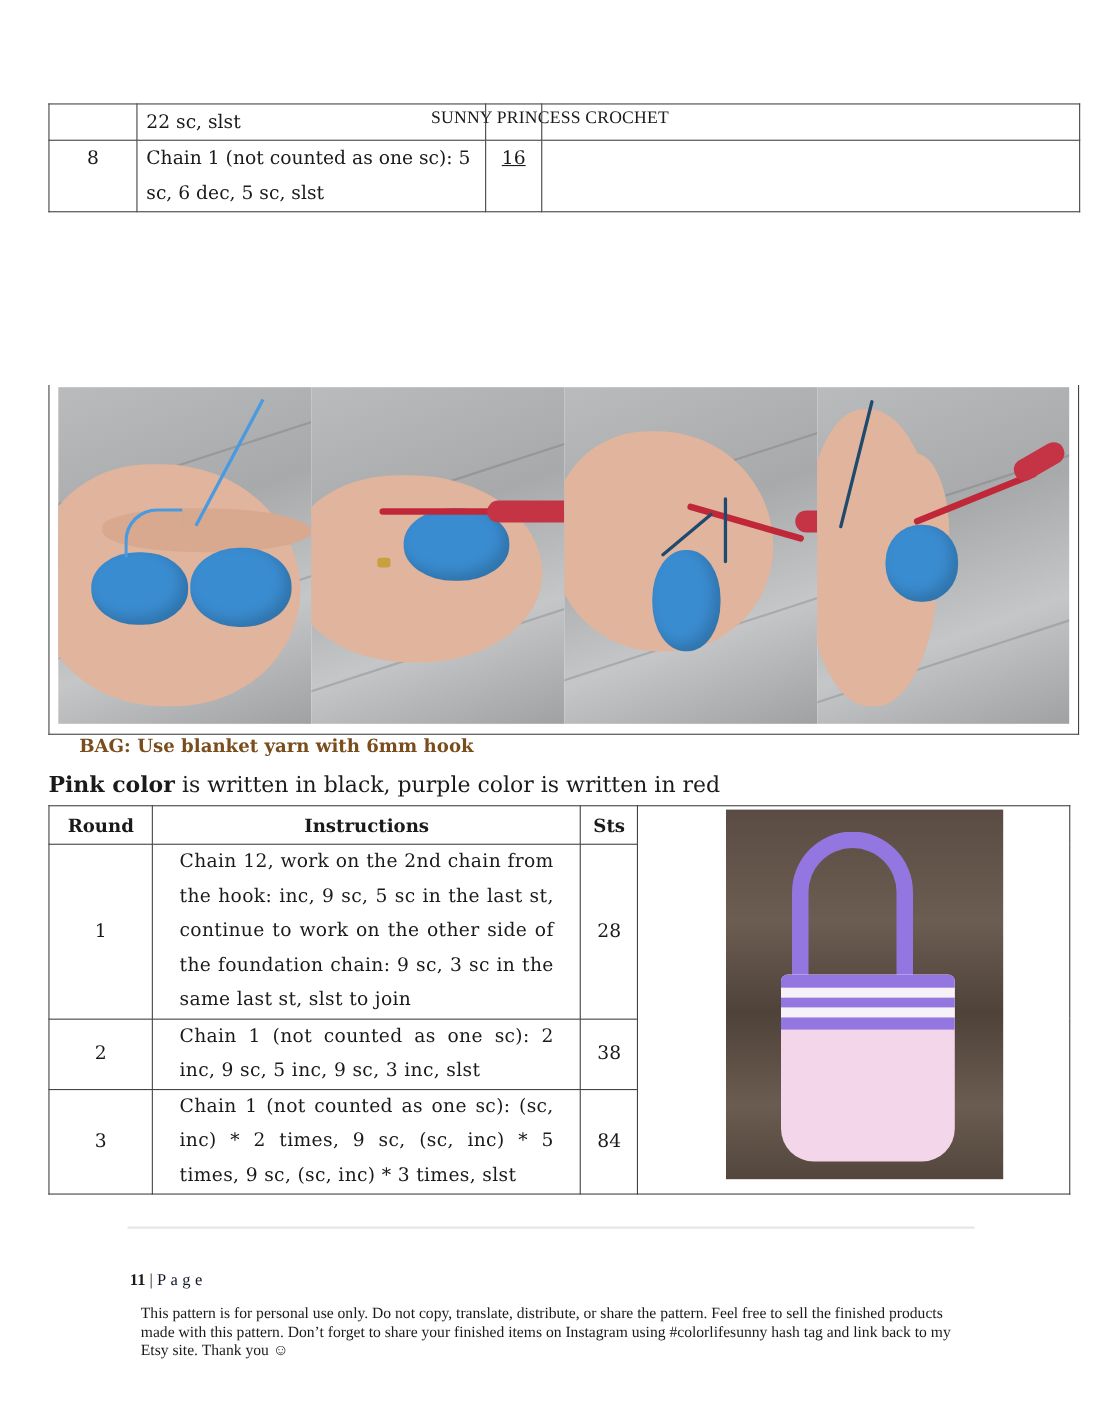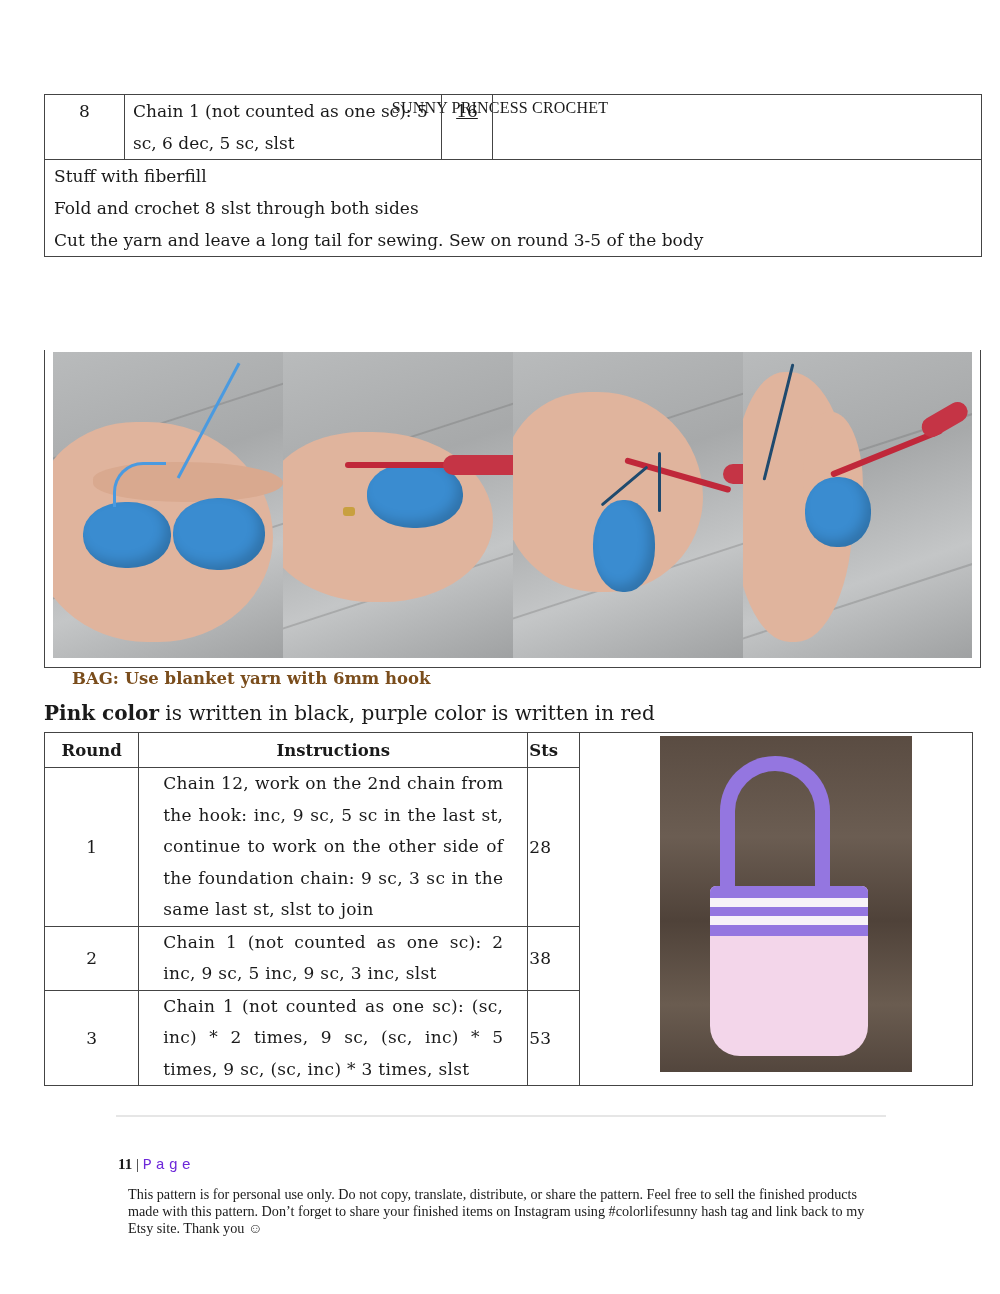--- a/index.html
+++ b/index.html
@@ -32,52 +32,51 @@
   .bag-title { position: absolute; left: 44px; top: 669px; font-size: 16.5px; font-weight: bold; color: #7a4d1c; margin-left: 28px; }
   .color-note { position: absolute; left: 44px; top: 701px; font-size: 20px; }
   .color-note b { font-weight: bold; }
 
   
   .t2 { position: absolute; left: 44px; top: 732px; width: 929px; border-collapse: collapse; font-size: 17px; }
   .t2 td, .t2 th { border: 1px solid #444; }
   .t2 th { font-weight: bold; height: 32px; font-size: 16.5px; margin-top: 14px; }
   .t2 .c-round { width: 93px; text-align: center; }
   .t2 .c-inst { width: 354px; text-align: justify; padding: 0 24px; line-height: 31.5px; letter-spacing: 0.3px; }
-  .t2 .c-sts { width: 50px; text-align: left; }
+  .t2 .c-sts { width: 50px; text-align: center; }
   .t2 .c-img { width: 412px; position: relative; }
   .bag-photo { position: absolute; left: 80px; top: 3px; width: 252px; height: 336px; background: linear-gradient(180deg,#5a4c42 0%,#6b5d52 30%,#4f4239 55%,#6a5c50 80%,#53463d 100%); overflow: hidden; }
   .bag-handle { position: absolute; left: 60px; top: 20px; width: 110px; height: 170px; border: 15px solid #9476e0; border-bottom: none; border-radius: 60px 60px 0 0; box-sizing: border-box; }
   .bag-body { position: absolute; left: 50px; top: 150px; width: 158px; height: 170px; background: #f3d6ea; border-radius: 6px 6px 30px 30px; overflow: hidden; }
   .bag-stripe { position: absolute; left: 0; width: 100%; height: 9px; }
 
   .footer-rule { position: absolute; left: 116px; top: 1115px; width: 770px; height: 2px; background: #e6e6e6; }
   .page-num { position: absolute; left: 118px; top: 1120px; font-size: 15px; }
   .page-num b { font-weight: bold; }
-  .page-word { color: #6d28d9; letter-spacing: 4px; font-family: Liberation Mono, monospace; }
+  .page-word { color: #0f172a; letter-spacing: 4px; }
   .footer-text { position: absolute; left: 128px; top: 1150px; width: 750px; font-size: 14.2px; line-height: 17px; }
 </style>
 </head>
 <body>
 
 <div class="page-header times">SUNNY PRINCESS CROCHET</div>
 
 <table class="t1 serif">
   <tbody>
+      <tr>
+    <td class="c-round"></td>
+    <td class="c-inst">22 sc, slst</td>
+    <td class="c-sts"></td>
+    <td></td>
+  </tr>
   <tr>
     <td class="c-round">8</td>
     <td class="c-inst">Chain 1 (not counted as one sc): 5 sc, 6 dec, 5 sc, slst</td>
     <td class="c-sts">16</td>
     <td></td>
-  </tr>
-  <tr>
-    <td colspan="4" class="note-cell">
-      <span class="note-line">Stuff with fiberfill</span>
-      <span class="note-line">Fold and crochet 8 slst through both sides</span>
-      <span class="note-line">Cut the yarn and leave a long tail for sewing. Sew on round 3-5 of the body</span>
-    </td>
   </tr>
 </tbody>
   </table>
 
 <div class="photos">
 
   <div class="photo" style="left:8px;width:230px;">
     <div class="plank" style="top:60px"></div>
       <div class="plank" style="top:200px"></div>
     <div class="hand" style="left:-20px;top:70px;width:240px;height:220px;"></div>
@@ -149,20 +148,20 @@
     <td class="c-sts">28</td>
   </tr>
   <tr>
     <td class="c-round">2</td>
     <td class="c-inst">Chain 1 (not counted as one sc): 2 inc, 9 sc, 5 inc, 9 sc, 3 inc, slst</td>
     <td class="c-sts">38</td>
   </tr>
   <tr>
     <td class="c-round">3</td>
     <td class="c-inst">Chain 1 (not counted as one sc): (sc, inc) * 2 times, 9 sc, (sc, inc) * 5 times, 9 sc, (sc, inc) * 3 times, slst</td>
-    <td class="c-sts">53</td>
+    <td class="c-sts">84</td>
   </tr>
 </tbody>
   </table>
 
 <div class="footer-rule"></div>
 <div class="page-num times"><b>11</b><span> | </span><span class="page-word">Page</span></div>
 <div class="footer-text times">This pattern is for personal use only. Do not copy, translate, distribute, or share the pattern. Feel free to sell the finished products made with this pattern. Don’t forget to share your finished items on Instagram using #colorlifesunny hash tag and link back to my Etsy site. Thank you ☺</div>
 
 </body></html>

